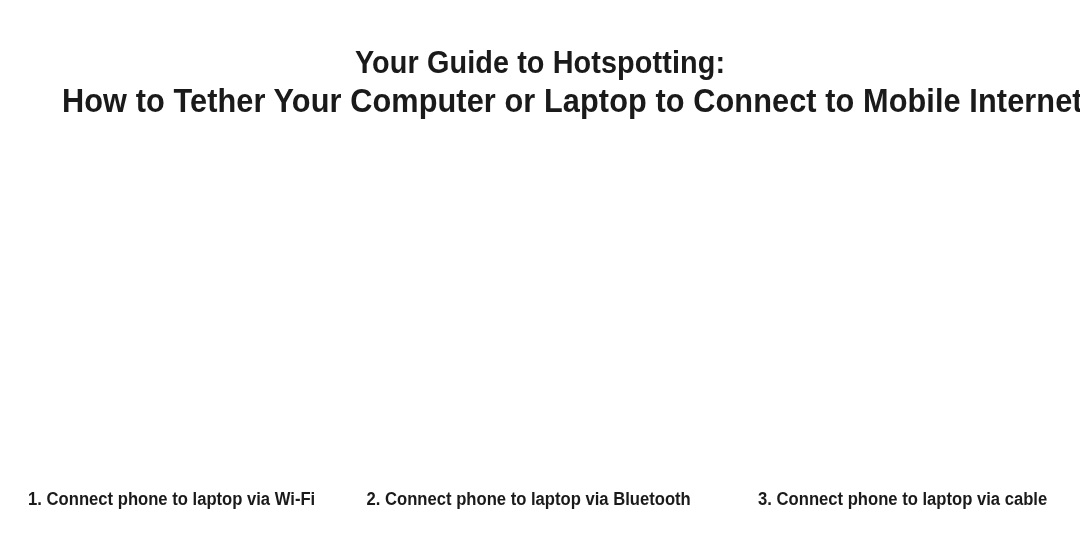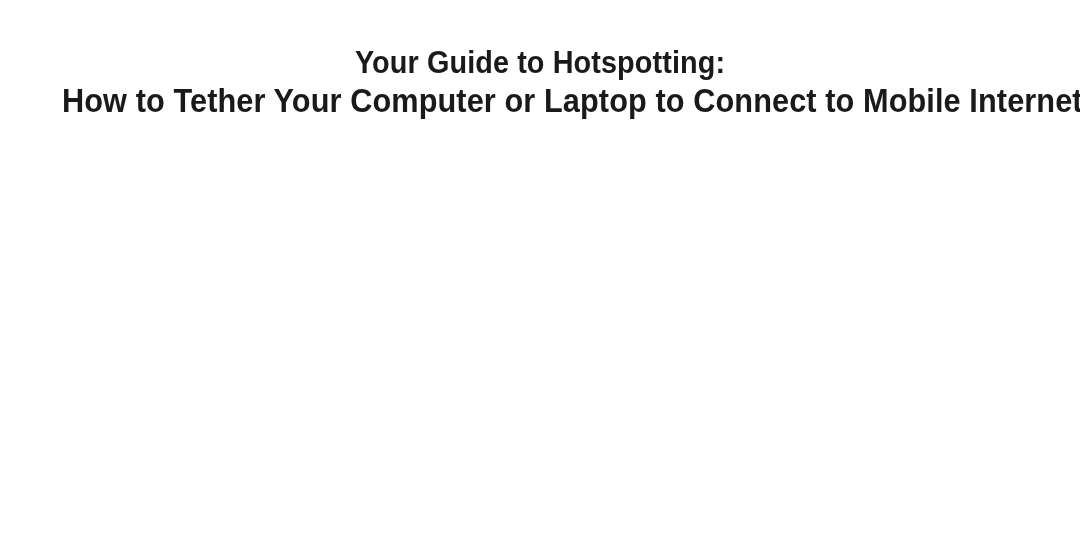--- a/index.html
+++ b/index.html
@@ -148,14 +148,19 @@
       <div class="method-image-placeholder" aria-label="Connect phone to laptop via Wi-Fi"></div>
     </figure>
     <figure class="method-figure">
       <div class="method-image-placeholder" aria-label="Connect phone to laptop via Bluetooth"></div>
     </figure>
     <figure class="method-figure">
       <div class="method-image-placeholder" aria-label="Connect phone to laptop via cable"></div>
     </figure>
   </div>
 
+  <div class="methods-captions">
+    <div class="method-caption caption-1">1. Connect phone to laptop via Wi-Fi</div>
+    <div class="method-caption caption-2">2. Connect phone to laptop via Bluetooth</div>
+    <div class="method-caption caption-3">3. Connect phone to laptop via cable</div>
+  </div>
 
 </div>
 
 </body></html>

